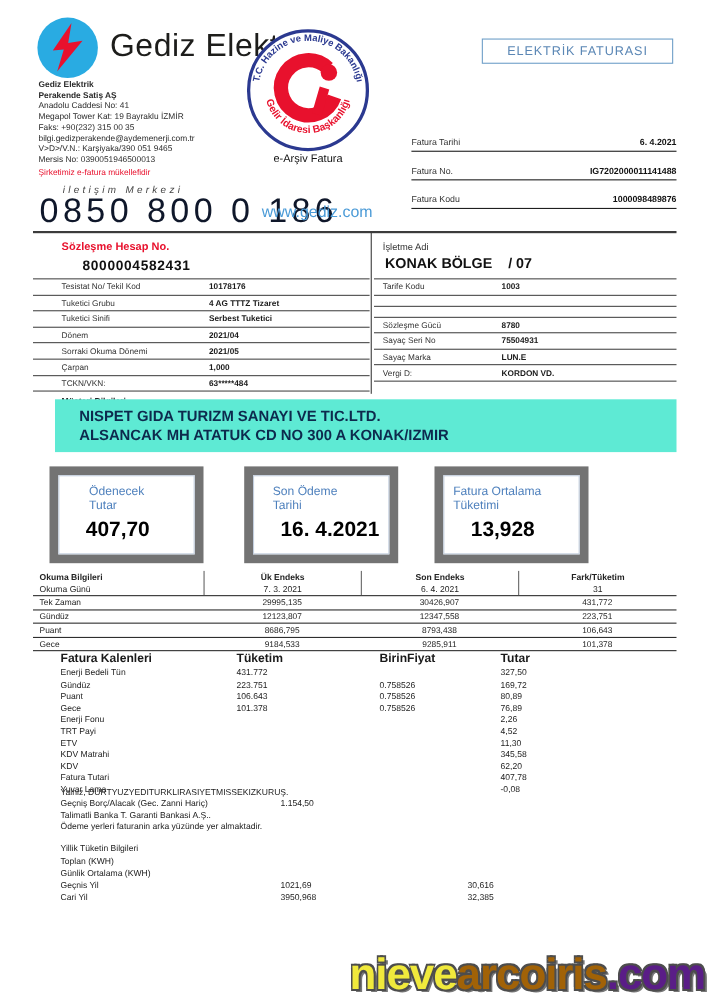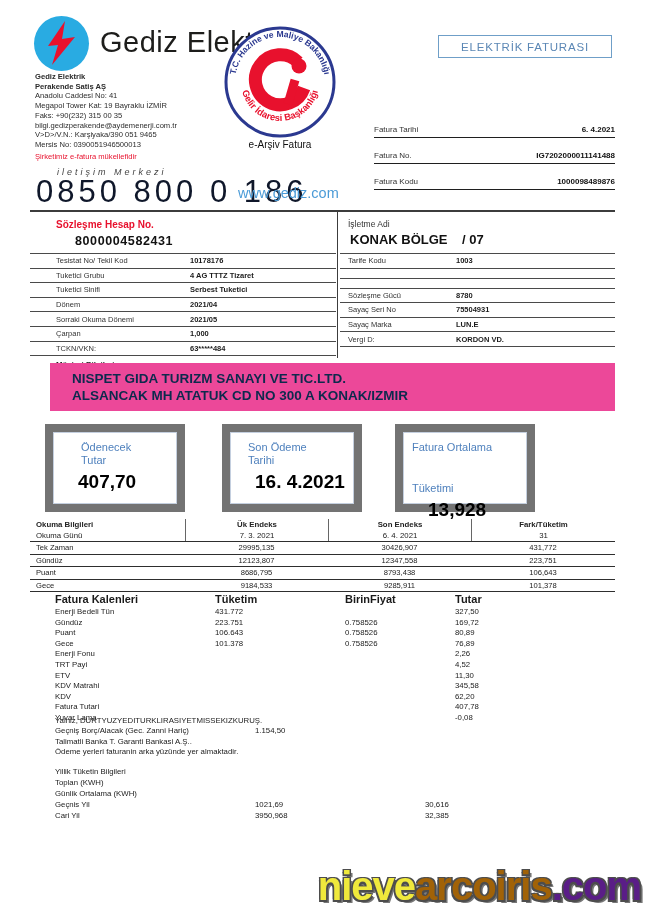--- a/index.html
+++ b/index.html
@@ -36,21 +36,21 @@
   .acct-row{display:flex;align-items:center;height:13.6px;border-bottom:1.4px solid #4a4a4a;}
   .acct-row .lbl{font-size:7.5px;color:#333;padding-left:26px;width:134px;flex:none;}
   .acct-row .val{font-size:7.5px;font-weight:700;color:#1a1a1a;}
   .acct-footer{font-size:7.8px;font-weight:700;color:#222;padding:4px 0 0 26px;}
   .acct-right .lbl{padding-left:8px;width:108px;}
   .isletme-lbl{font-size:8.5px;color:#333;padding:8px 0 0 8px;}
   .isletme-name{font-size:13px;font-weight:700;color:#111;padding:3px 0 6px 10px;border-bottom:1.4px solid #4a4a4a;white-space:pre;}
   .acct-row.empty{height:9px;}
 
   
-  .customer-band{position:absolute;left:50px;top:363px;width:565px;height:48px;background:#ec4899;}
+  .customer-band{position:absolute;left:50px;top:363px;width:565px;height:48px;background:#5eead4;}
   .customer-band .line{font-size:13.5px;font-weight:700;color:#0d2a4d;line-height:17px;padding-left:22px;}
   .customer-band .line:first-child{padding-top:7px;}
 
   
   .sumbox{position:absolute;top:424px;width:140px;height:88px;background:#737373;padding:8px;box-sizing:border-box;}
   .sumbox .inner{background:#fff;border:1px solid #c4cfdf;width:100%;height:100%;box-sizing:border-box;}
   .sumbox .lab{font-size:11px;color:#4f81bd;line-height:13px;padding-top:8px;}
   .sumbox .val{font-size:19px;font-weight:700;color:#000;padding:4px 0 0 24px;}
   .box1{left:45px;} .box1 .lab{padding-left:27px;}
   .box2{left:222px;} .box2 .lab{padding-left:17px;}
@@ -234,21 +234,21 @@
   <div class="sumbox box2">
     <div class="inner">
       <div class="lab">Son Ödeme</div>
       <div class="lab" style="padding-top:0;">Tarihi</div>
       <div class="val">16. 4.2021</div>
     </div>
   </div>
   <div class="sumbox box3">
     <div class="inner">
       <div class="lab">Fatura Ortalama</div>
-      <div class="lab" style="padding-top:0;margin-top:28px;">Tüketimi</div>
+      <div class="lab" style="padding-top:0;">Tüketimi</div>
       <div class="val">13,928</div>
     </div>
   </div>
 
   <div class="okt">
     <div class="okt-hrow hd">
       <span class="c1">Okuma Bilgileri</span>
       <span class="c2 vl">Ük Endeks</span>
       <span class="c3 vl">Son Endeks</span>
       <span class="c4 vl">Fark/Tüketim</span>

